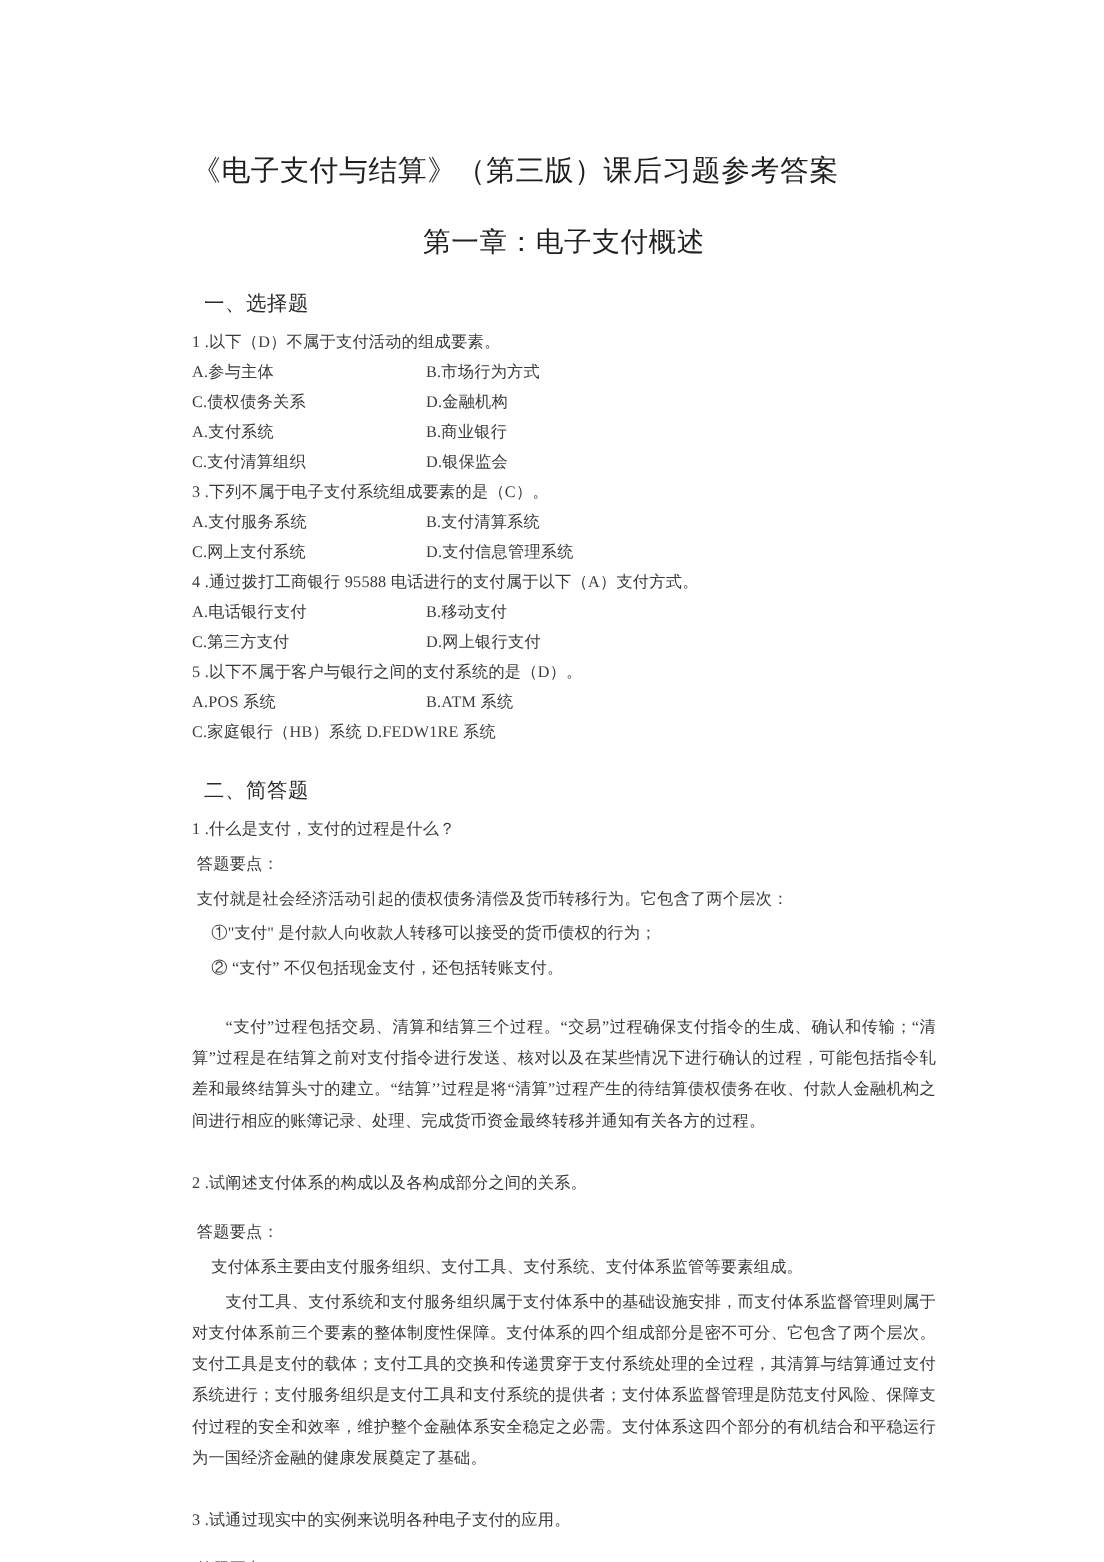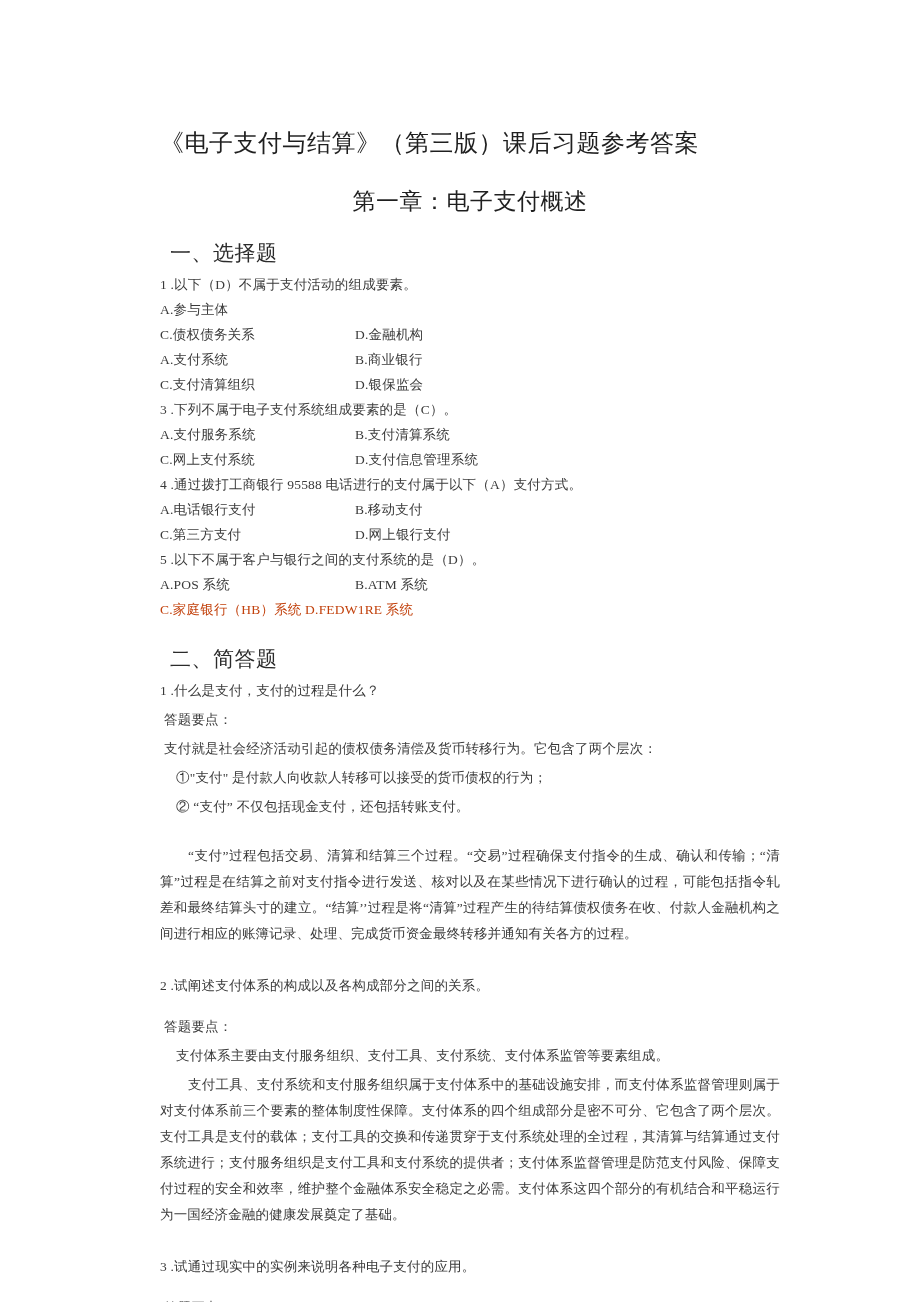--- a/index.html
+++ b/index.html
@@ -36,21 +36,21 @@
   .chapter-title {
     font-size: 23px;
     line-height: 32px;
     text-align: center;
     letter-spacing: 0.5px;
     margin: 0 0 22px 0;
     font-weight: 400;
     color: #1f1f1f;
   }
   .section-heading {
-    font-size: 21px;
+    font-size: 17px;
     line-height: 26px;
     margin: 0 0 6px 0;
     padding-left: 10px;
     font-weight: 400;
     color: #2b2b2b;
     letter-spacing: 0.5px;
   }
   .section-heading.second {
     margin-top: 24px;
   }
@@ -74,21 +74,21 @@
     flex: 0 0 195px;
     white-space: pre;
   }
   .opt-row .col-b {
     flex: 1 1 auto;
     white-space: pre;
   }
   .opt-single {
     font-size: 13.5px;
     line-height: 25px;
-    color: #c2410c;
+    color: #404040;
     white-space: pre;
     letter-spacing: 0.2px;
     font-family: Liberation Serif, serif;
   }
   .sub-line {
     font-size: 13.5px;
     line-height: 25px;
     margin: 4px;
     color: #3a3a3a;
     letter-spacing: 0.2px;
@@ -118,20 +118,21 @@
 
   <h1 class="doc-title">《电子支付与结算》（第三版）课后习题参考答案</h1>
   <h2 class="chapter-title">第一章：电子支付概述</h2>
 
   <h3 class="section-heading">一、选择题</h3>
 
   <div class="block-q">
     <p class="q-line">1 .以下（D）不属于支付活动的组成要素。</p>
     <div class="opt-row">
       <span class="col-a">A.参与主体</span>
+      <span class="col-b">B.市场行为方式</span>
     </div>
     <div class="opt-row">
       <span class="col-a">C.债权债务关系</span>
       <span class="col-b">D.金融机构</span>
     </div>
   </div>
 
   <div class="block-q">
     <div class="opt-row">
       <span class="col-a">A.支付系统</span>

